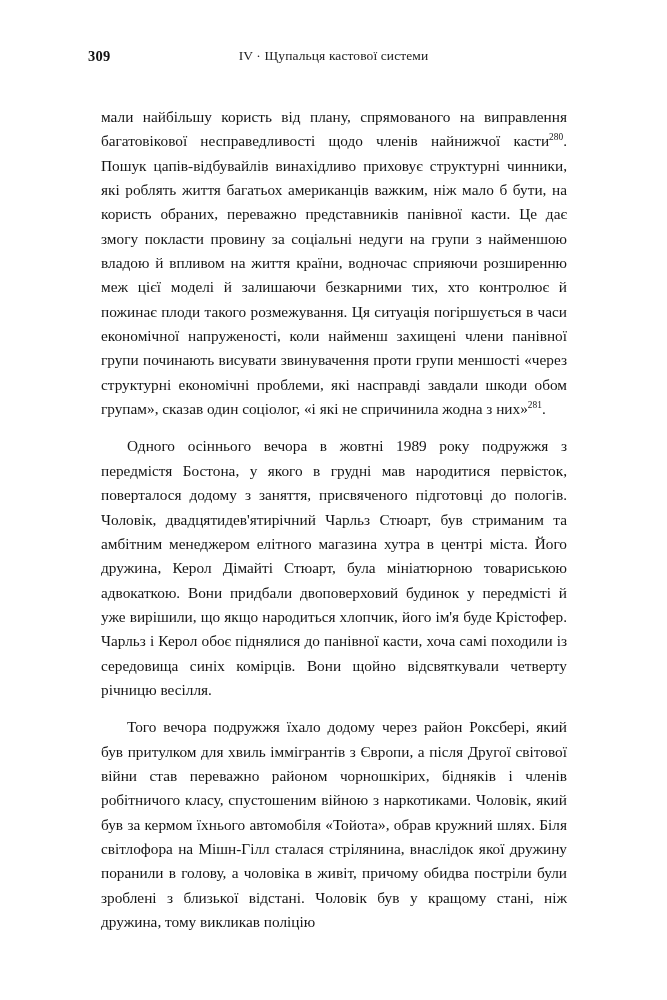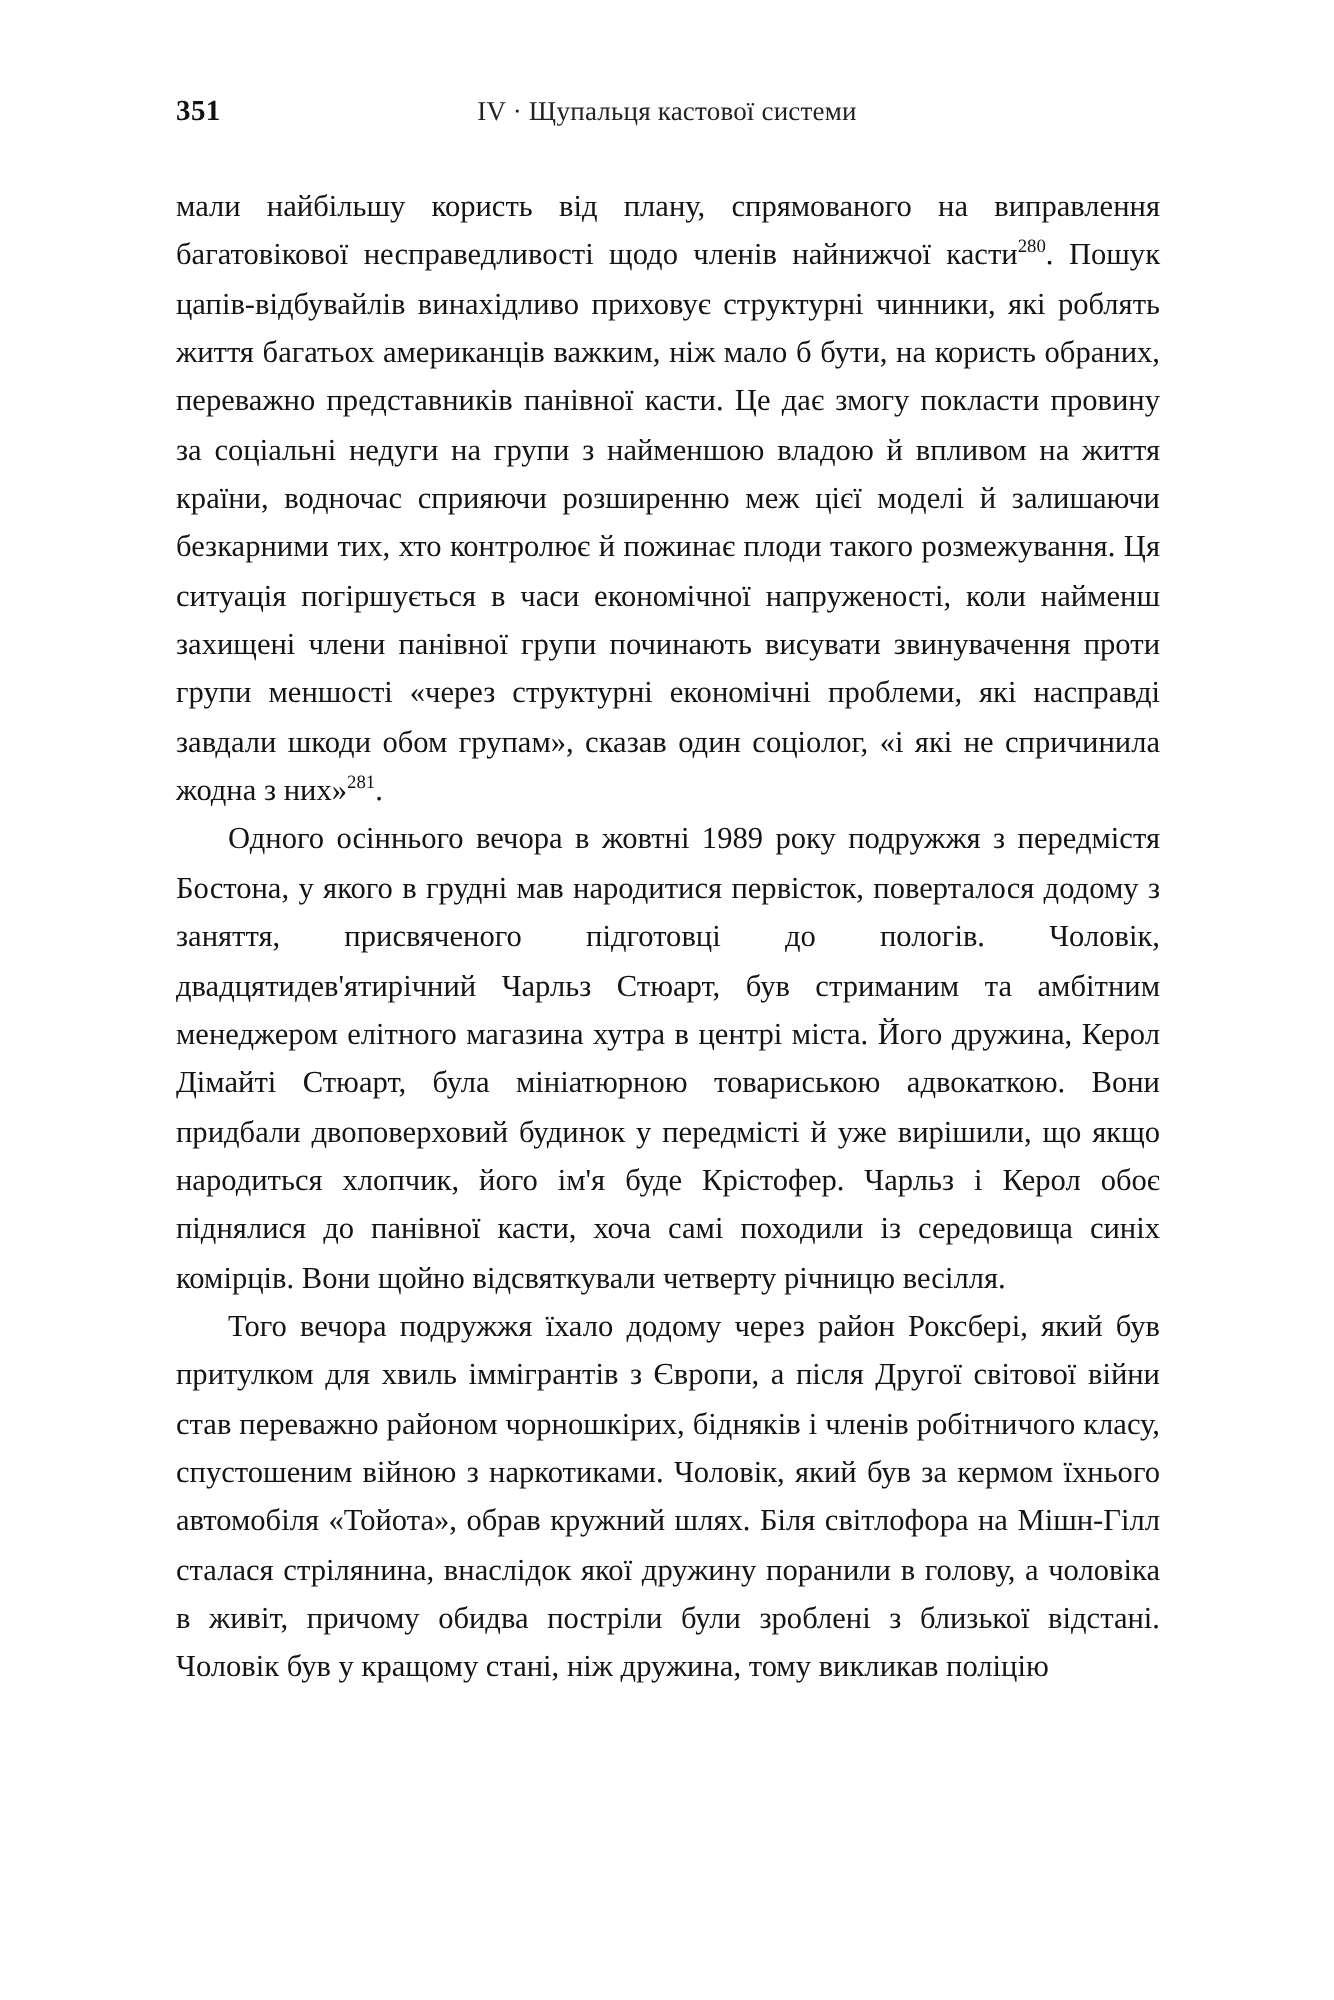--- a/index.html
+++ b/index.html
@@ -45,21 +45,21 @@
     color: #222;
     letter-spacing: 0.1px;
   }
   .textblock {
     position: absolute;
     top: 92px;
     left: 88px;
     width: 492px;
   }
   p {
-    margin: 0;
+    margin: 13px;
     font-size: 15.3px;
     line-height: 24.35px;
     text-align: justify;
     text-justify: inter-word;
     color: #141414;
     hyphens: manual;
   }
   p.indent {
     text-indent: 26px;
   }
@@ -71,21 +71,21 @@
     vertical-align: super;
     line-height: 0;
   }
 </style>
 </head>
 <body>
 
 <div class="page">
 
   <div class="running-head">
-    <span class="folio">351</span>
+    <span class="folio">309</span>
     <span class="chapter-title">IV · Щупальця кастової системи</span>
   </div>
 
   <div class="textblock">
       <p>мали найбільшу користь від плану, спрямованого на виправлення багатовікової несправедливості щодо членів найнижчої касти<sup>280</sup>. Пошук цапів-відбувайлів винахідливо приховує структурні чинники, які роблять життя багатьох американців важким, ніж мало б бути, на користь обраних, переважно представників панівної касти. Це дає змогу покласти провину за соціальні недуги на групи з найменшою владою й впливом на життя країни, водночас сприяючи розширенню меж цієї моделі й залишаючи безкарними тих, хто контролює й пожинає плоди такого розмежування. Ця ситуація погіршується в часи економічної напруженості, коли найменш захищені члени панівної групи починають висувати звинувачення проти групи меншості «через структурні економічні проблеми, які насправді завдали шкоди обом групам», сказав один соціолог, «і які не спричинила жодна з них»<sup>281</sup>.</p>
       <p class="indent">Одного осіннього вечора в жовтні 1989 року подружжя з передмістя Бостона, у якого в грудні мав народитися первісток, поверталося додому з заняття, присвяченого підготовці до пологів. Чоловік, двадцятидев'ятирічний Чарльз Стюарт, був стриманим та амбітним менеджером елітного магазина хутра в центрі міста. Його дружина, Керол Дімайті Стюарт, була мініатюрною товариською адвокаткою. Вони придбали двоповерховий будинок у передмісті й уже вирішили, що якщо народиться хлопчик, його ім'я буде Крістофер. Чарльз і Керол обоє піднялися до панівної касти, хоча самі походили із середовища синіх комірців. Вони щойно відсвяткували четверту річницю весілля.</p>
       <p class="indent">Того вечора подружжя їхало додому через район Роксбері, який був притулком для хвиль іммігрантів з Європи, а після Другої світової війни став переважно районом чорношкірих, бідняків і членів робітничого класу, спустошеним війною з наркотиками. Чоловік, який був за кермом їхнього автомобіля «Тойота», обрав кружний шлях. Біля світлофора на Мішн-Гілл сталася стрілянина, внаслідок якої дружину поранили в голову, а чоловіка в живіт, причому обидва постріли були зроблені з близької відстані. Чоловік був у кращому стані, ніж дружина, тому викликав поліцію</p>
     </div>
 
 </div>

